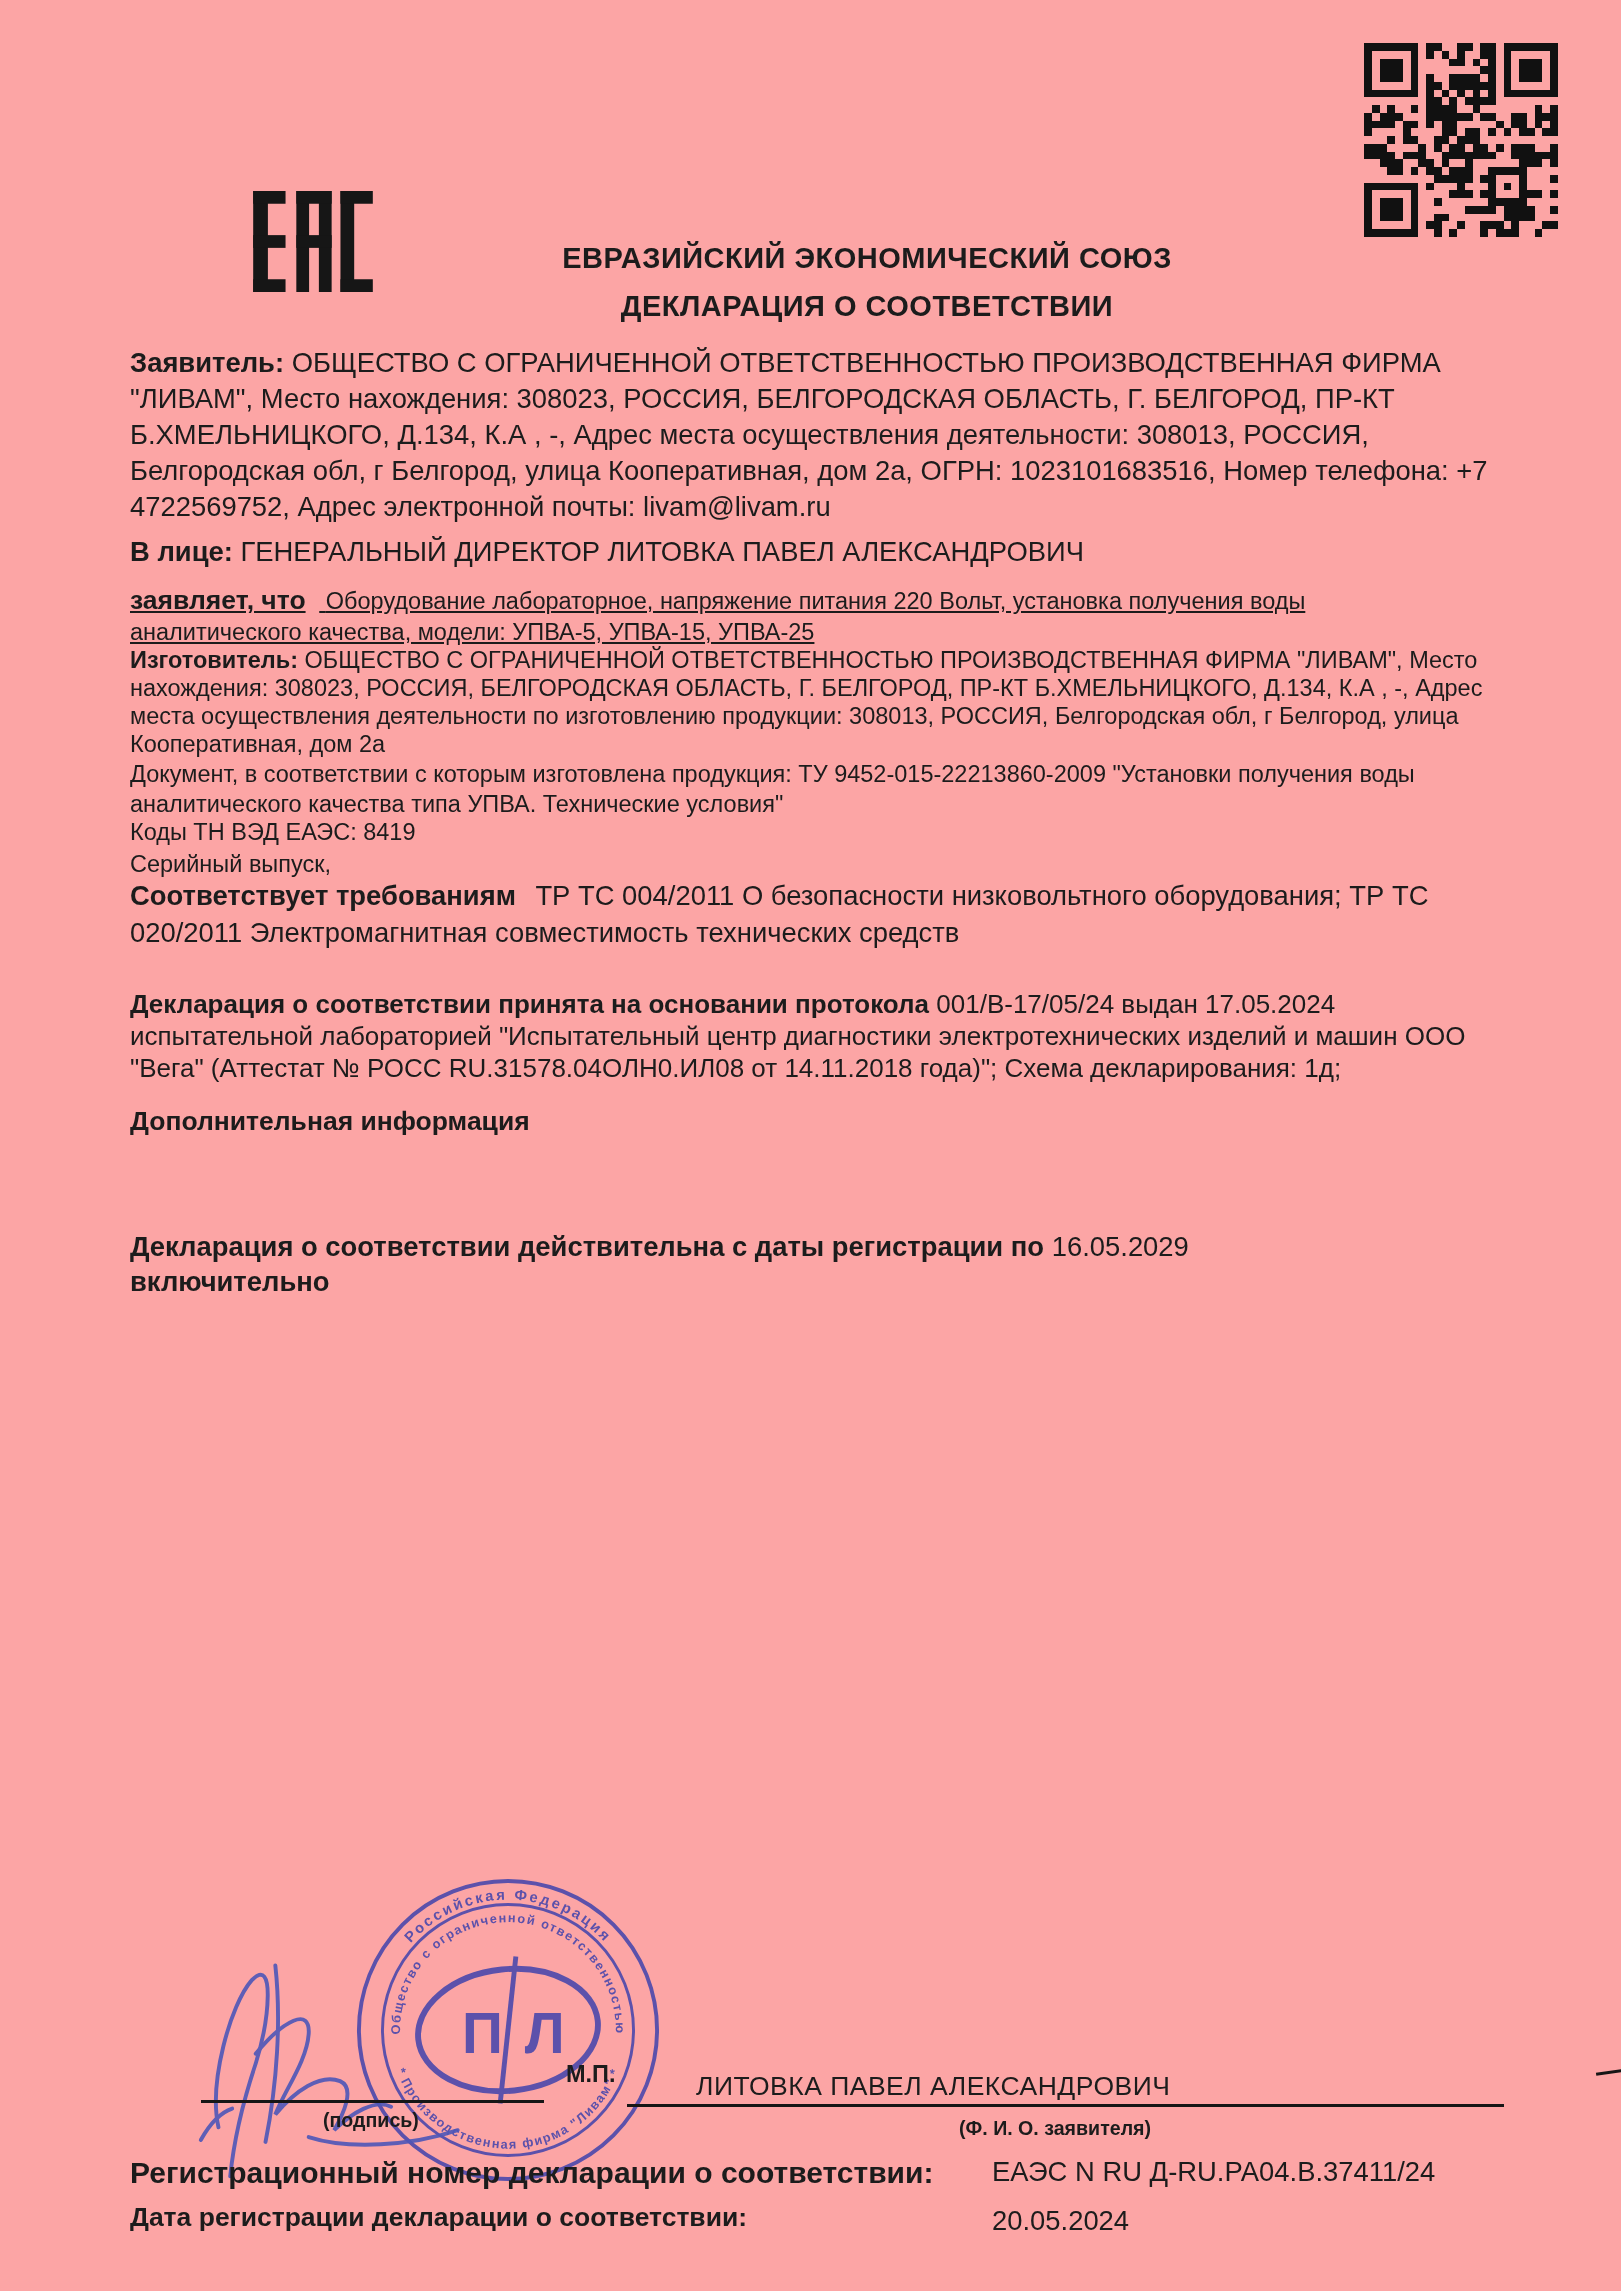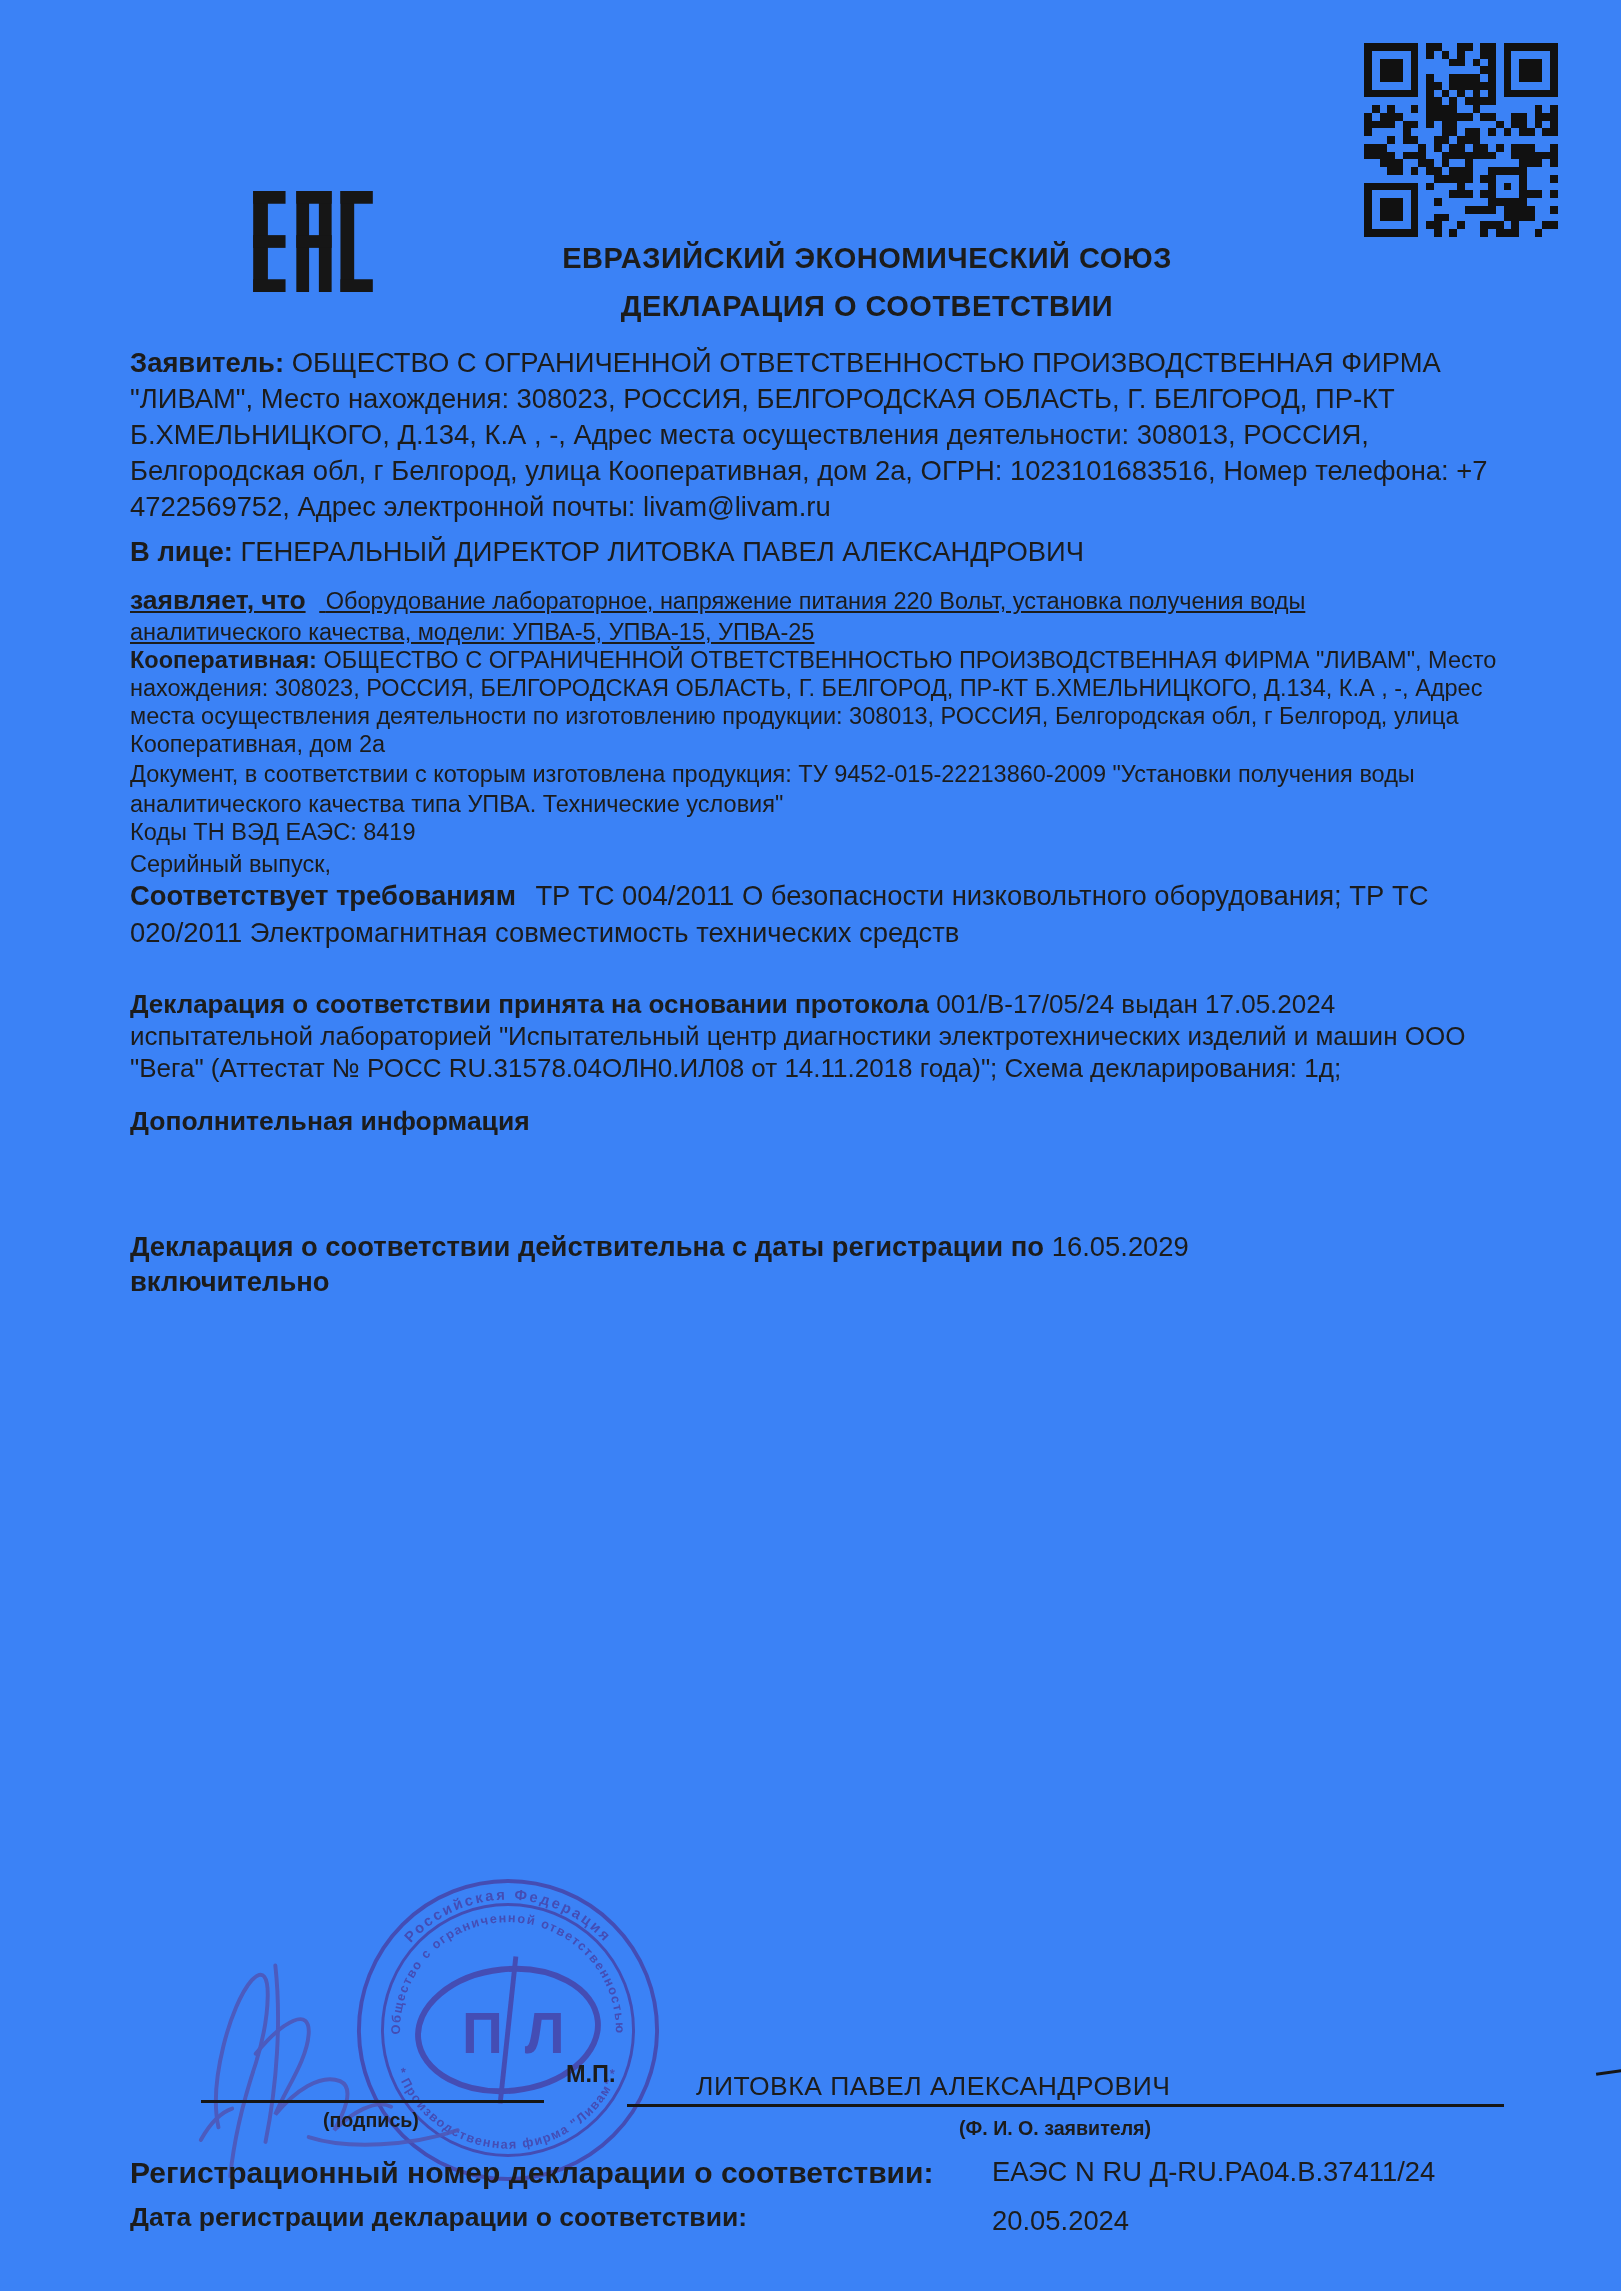--- a/index.html
+++ b/index.html
@@ -1,18 +1,18 @@
 <!DOCTYPE html>
 <html><head>
 <meta charset="utf-8">
 <style>
   html,body{margin:0;padding:0;background:#e8e8e8;}
   .page{
     position:relative;width:1621px;height:2292px;margin:0 auto;
-    background:#3b82f6;overflow:hidden;
+    background:#fca5a5;overflow:hidden;
     font-family:"Liberation Sans","DejaVu Sans",sans-serif;
     color:#1c1c1c;
   }
   .abs{position:absolute;}
   .b{font-weight:bold;}
   .para{margin:0;}
   .para .lbl{font-weight:bold;}
   .titles{left:225px;top:0;width:1284px;text-align:center;}
   .t1{position:absolute;top:242px;left:0;width:100%;font-size:29px;font-weight:bold;letter-spacing:0.5px;}
   .t2{position:absolute;top:290px;left:0;width:100%;font-size:29px;font-weight:bold;letter-spacing:0.5px;}
@@ -384,21 +384,21 @@
     <span class="lbl">В лице:</span>
     <span>ГЕНЕРАЛЬНЫЙ ДИРЕКТОР ЛИТОВКА ПАВЕЛ АЛЕКСАНДРОВИЧ</span>
   </p>
 
   <p class="abs para" style="left:130px;top:585px;width:1333px;font-size:23.5px;line-height:31px;text-decoration:underline;">
     <span class="lbl" style="font-size:26.5px;margin-right:13.7px;">заявляет, что</span>
     <span>Оборудование лабораторное, напряжение питания 220 Вольт, установка получения воды аналитического качества, модели: УПВА-5, УПВА-15, УПВА-25</span>
   </p>
 
   <p class="abs para" style="left:130px;top:646px;width:1380px;font-size:23.5px;line-height:28px;">
-    <span class="lbl">Кооперативная:</span>
+    <span class="lbl">Изготовитель:</span>
     <span>ОБЩЕСТВО С ОГРАНИЧЕННОЙ ОТВЕТСТВЕННОСТЬЮ ПРОИЗВОДСТВЕННАЯ ФИРМА "ЛИВАМ", Место нахождения: 308023, РОССИЯ,  БЕЛГОРОДСКАЯ ОБЛАСТЬ, Г. БЕЛГОРОД, ПР-КТ Б.ХМЕЛЬНИЦКОГО, Д.134, К.А , -, Адрес места осуществления деятельности по изготовлению продукции: 308013, РОССИЯ, Белгородская обл, г Белгород, улица Кооперативная, дом 2а</span>
   </p>
 
   <p class="abs para" style="left:130px;top:759px;width:1380px;font-size:23.5px;line-height:30px;">
     <span>Документ, в соответствии с которым изготовлена продукция: ТУ 9452-015-22213860-2009 "Установки получения воды аналитического качества типа УПВА. Технические условия"</span>
   </p>
 
   <p class="abs para" style="left:130px;top:819px;width:1380px;font-size:23.5px;">
     <span>Коды ТН ВЭД ЕАЭС: 8419</span>
   </p>

